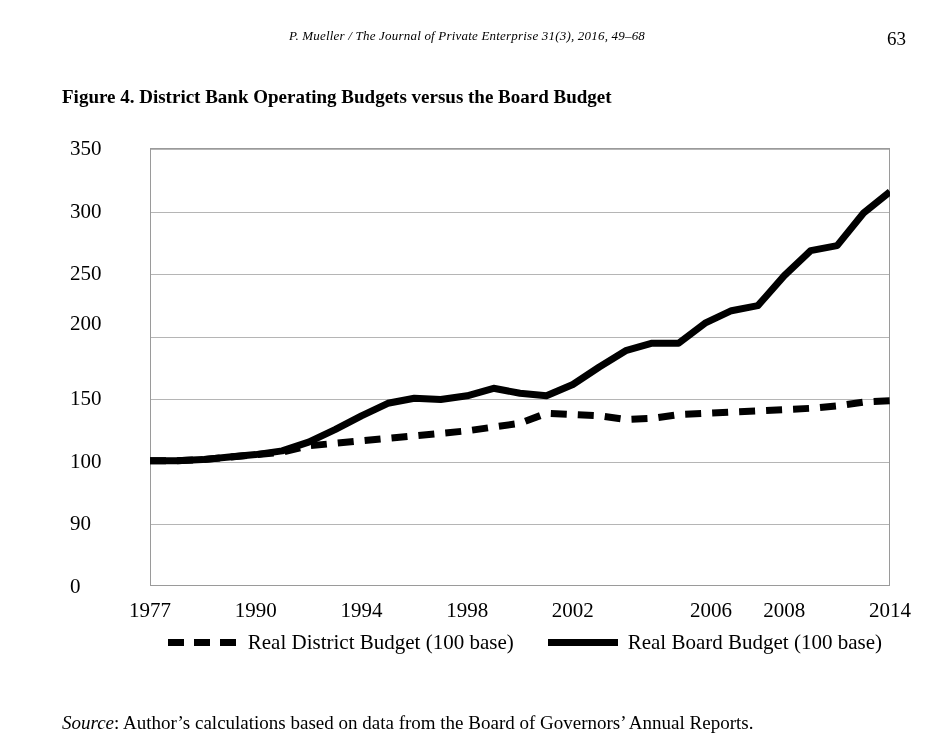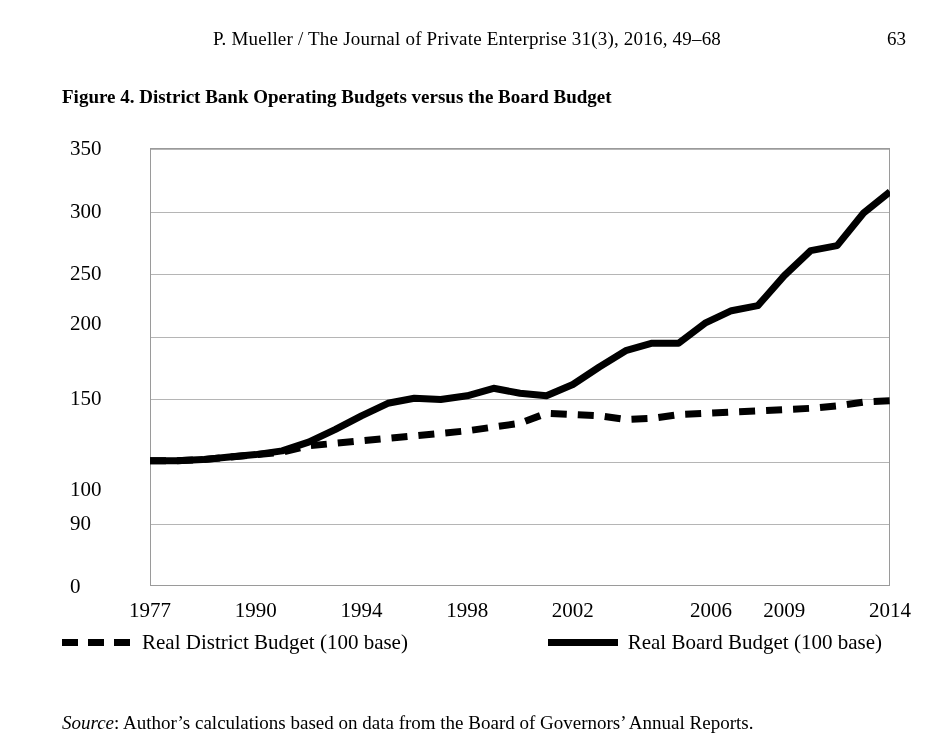--- a/index.html
+++ b/index.html
@@ -19,21 +19,22 @@
     position: relative;
     width: 934px;
     height: 756px;
   }
   .running-head {
     position: absolute;
     top: 28px;
     left: 0;
     width: 934px;
     text-align: center;
-    font-size: 19px;
+    font-style: italic;
+    font-size: 13px;
     letter-spacing: 0.2px;
   }
   .page-number {
     position: absolute;
     top: 28px;
     right: 28px;
     font-size: 19px;
     font-style: normal;
   }
   .figure-title {
@@ -88,21 +89,21 @@
     top: 18px;
     width: 740px;
     height: 438px;
   }
   .legend {
     position: absolute;
     left: 0;
     top: 500px;
     width: 820px;
     display: flex;
-    justify-content: space-between;
+    justify-content: flex-end;
     align-items: center;
     gap: 34px;
     font-size: 21px;
   }
   .legend-item {
     display: flex;
     align-items: center;
     gap: 10px;
   }
   .legend-swatch {
@@ -149,35 +150,35 @@
       </div>
 
     <svg class="series-svg" viewBox="0 0 740 438" preserveAspectRatio="none" id="series-svg">
         <polyline points="0.00,312.86 26.43,312.86 52.86,311.61 79.29,309.10 105.71,306.60 132.14,304.10 158.57,297.84 185.00,295.34 211.43,292.83 237.86,290.33 264.29,287.83 290.71,285.33 317.14,282.82 343.57,279.07 370.00,275.31 396.43,265.30 422.86,266.55 449.29,267.81 475.71,271.56 502.14,270.31 528.57,266.55 555.00,265.30 581.43,264.05 607.86,262.80 634.29,261.55 660.71,260.30 687.14,257.79 713.57,254.04 740.00,252.79" fill="none" stroke="#000000" stroke-width="7" stroke-linecap="butt" stroke-linejoin="round" stroke-dasharray="16,11" vector-effect="non-scaling-stroke"></polyline>
         <polyline points="0.00,312.86 26.43,312.86 52.86,311.61 79.29,309.10 105.71,306.60 132.14,302.85 158.57,294.09 185.00,281.57 211.43,267.81 237.86,255.29 264.29,250.29 290.71,251.54 317.14,247.78 343.57,240.27 370.00,245.28 396.43,247.78 422.86,236.52 449.29,219.00 475.71,202.73 502.14,195.22 528.57,195.22 555.00,175.20 581.43,162.69 607.86,157.68 634.29,127.65 660.71,102.62 687.14,97.61 713.57,65.07 740.00,43.80" fill="none" stroke="#000000" stroke-width="7" stroke-linecap="butt" stroke-linejoin="round" vector-effect="non-scaling-stroke"></polyline>
       </svg>
 
     <div id="ylabels">
         <div class="ytick-label" style="top: 456px;">0</div>
         <div class="ytick-label" style="top: 393.429px;">90</div>
-        <div class="ytick-label" style="top: 330.857px; margin-top: 28px;">100</div>
+        <div class="ytick-label" style="top: 330.857px;">100</div>
         <div class="ytick-label" style="top: 268.286px;">150</div>
         <div class="ytick-label" style="top: 193px;">200</div>
         <div class="ytick-label" style="top: 143.143px;">250</div>
         <div class="ytick-label" style="top: 80.5714px;">300</div>
         <div class="ytick-label" style="top: 18px;">350</div>
       </div>
     <div id="xlabels">
         <div class="xtick-label" style="left: 43px;">1977</div>
         <div class="xtick-label" style="left: 148.714px;">1990</div>
         <div class="xtick-label" style="left: 254.429px;">1994</div>
         <div class="xtick-label" style="left: 360.143px;">1998</div>
         <div class="xtick-label" style="left: 465.857px;">2002</div>
         <div class="xtick-label" style="left: 604px;">2006</div>
-        <div class="xtick-label" style="left: 677.286px;">2009</div>
+        <div class="xtick-label" style="left: 677.286px;">2008</div>
         <div class="xtick-label" style="left: 783px;">2014</div>
       </div>
 
     <div class="legend">
       <div class="legend-item">
         <span class="legend-swatch legend-dashed"></span>
         <span>Real District Budget (100 base)</span>
       </div>
       <div class="legend-item">
         <span class="legend-swatch legend-solid"></span>

